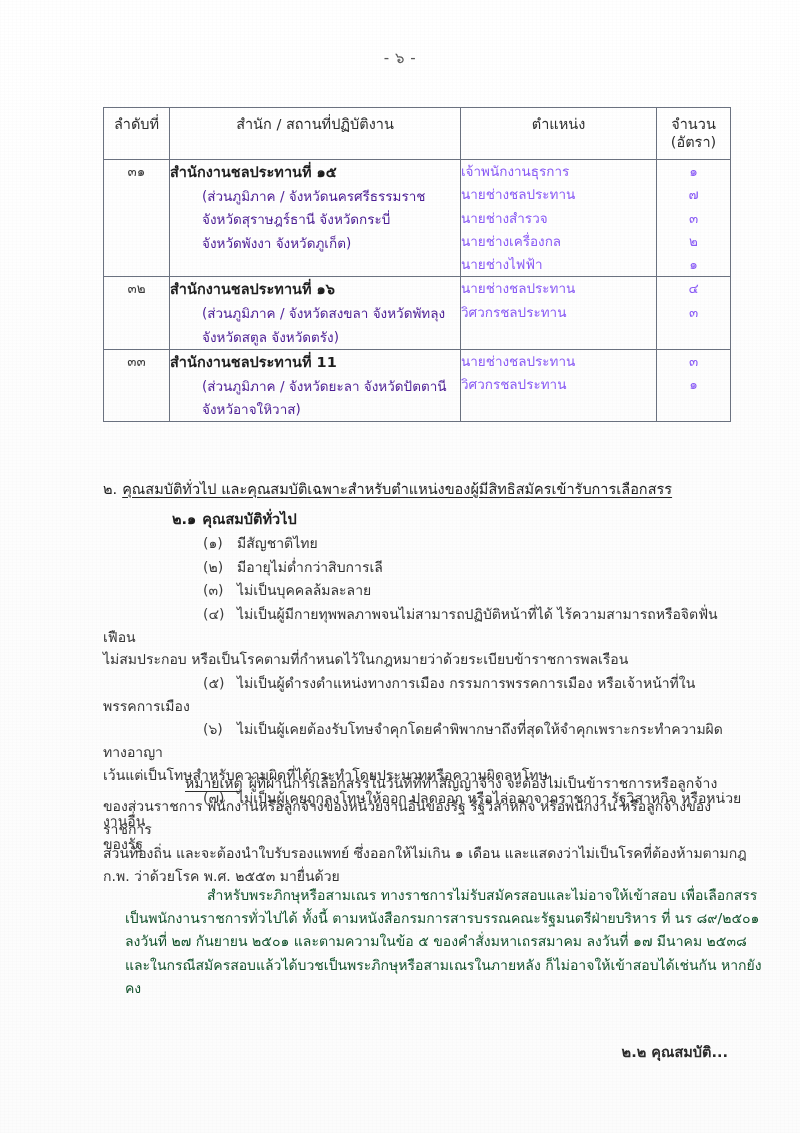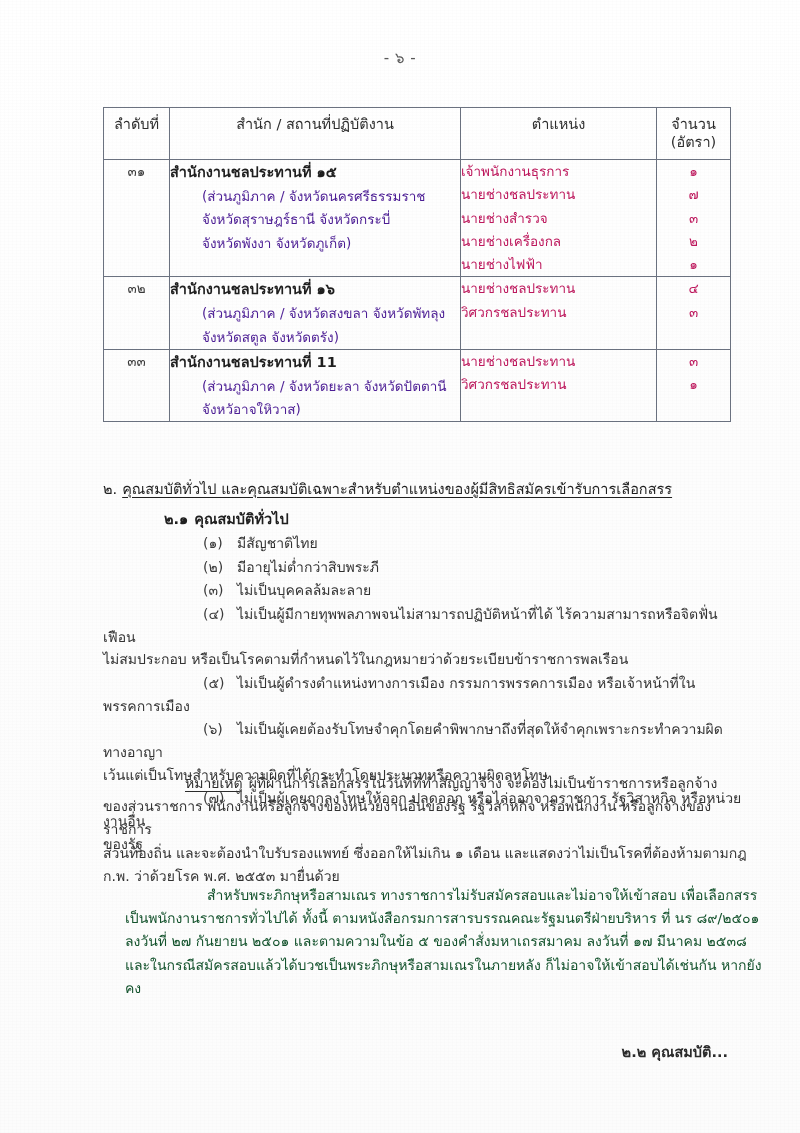--- a/index.html
+++ b/index.html
@@ -105,41 +105,41 @@
     margin-left: 32px;
   }
   .cell-positions, .cell-qty {
     padding: 7px 4px 8px 9px;
     line-height: 1.72;
   }
   .cell-qty { text-align: center; padding-left: 0; }
   .pos-line, .qty-line {
     display: block;
     white-space: nowrap;
-    color: #be185d;
+    color: #8b5cf6;
     font-size: 13.5px;
   }
 
   
   .section-heading {
     position: absolute;
     left: 103px;
     top: 477px;
     width: 640px;
     font-size: 14.5px;
     font-weight: normal;
     color: #1f1f1f;
     white-space: nowrap;
   }
   .section-heading .num { margin-right: 5px; }
   .section-heading .txt { text-decoration: underline; text-underline-offset: 3px; }
 
   .subsection-heading {
     position: absolute;
-    left: 164px;
+    left: 172px;
     top: 507px;
     font-size: 14.5px;
     font-weight: bold;
     color: #1f1f1f;
     white-space: nowrap;
   }
   .subsection-heading .num { margin-right: 6px; }
 
   .list-block {
     position: absolute;
@@ -301,21 +301,21 @@
   <div class="section-heading">
     <span class="num">๒.</span><span class="txt">คุณสมบัติทั่วไป และคุณสมบัติเฉพาะสำหรับตำแหน่งของผู้มีสิทธิสมัครเข้ารับการเลือกสรร</span>
   </div>
 
   <div class="subsection-heading">
     <span class="num">๒.๑</span><span>คุณสมบัติทั่วไป</span>
   </div>
 
   <div class="list-block" id="qualification-list">
       <div class="list-item"><span class="marker">(๑)</span><span class="body">มีสัญชาติไทย</span></div>
-      <div class="list-item"><span class="marker">(๒)</span><span class="body">มีอายุไม่ต่ำกว่าสิบพระภี</span></div>
+      <div class="list-item"><span class="marker">(๒)</span><span class="body">มีอายุไม่ต่ำกว่าสิบการเลี</span></div>
       <div class="list-item"><span class="marker">(๓)</span><span class="body">ไม่เป็นบุคคลล้มละลาย</span></div>
       <div class="list-item"><span class="marker">(๔)</span><span class="body">ไม่เป็นผู้มีกายทุพพลภาพจนไม่สามารถปฏิบัติหน้าที่ได้ ไร้ความสามารถหรือจิตฟั่นเฟือน</span><span class="cont">ไม่สมประกอบ หรือเป็นโรคตามที่กำหนดไว้ในกฎหมายว่าด้วยระเบียบข้าราชการพลเรือน</span></div>
       <div class="list-item"><span class="marker">(๕)</span><span class="body">ไม่เป็นผู้ดำรงตำแหน่งทางการเมือง กรรมการพรรคการเมือง หรือเจ้าหน้าที่ในพรรคการเมือง</span></div>
       <div class="list-item"><span class="marker">(๖)</span><span class="body">ไม่เป็นผู้เคยต้องรับโทษจำคุกโดยคำพิพากษาถึงที่สุดให้จำคุกเพราะกระทำความผิดทางอาญา</span><span class="cont">เว้นแต่เป็นโทษสำหรับความผิดที่ได้กระทำโดยประมาทหรือความผิดลหุโทษ</span></div>
       <div class="list-item"><span class="marker">(๗)</span><span class="body">ไม่เป็นผู้เคยถูกลงโทษให้ออก ปลดออก หรือไล่ออกจากราชการ รัฐวิสาหกิจ หรือหน่วยงานอื่น</span><span class="cont">ของรัฐ</span></div>
     </div>
 
   <div class="note-block">
     <span class="lead">หมายเหตุ</span><span id="note-lines"><span>ผู้ที่ผ่านการเลือกสรรในวันที่ที่ทำสัญญาจ้าง จะต้องไม่เป็นข้าราชการหรือลูกจ้าง</span><span class="line">ของส่วนราชการ พนักงานหรือลูกจ้างของหน่วยงานอื่นของรัฐ รัฐวิสาหกิจ หรือพนักงาน หรือลูกจ้างของราชการ</span><span class="line">ส่วนท้องถิ่น และจะต้องนำใบรับรองแพทย์ ซึ่งออกให้ไม่เกิน ๑ เดือน และแสดงว่าไม่เป็นโรคที่ต้องห้ามตามกฎ</span><span class="line">ก.พ. ว่าด้วยโรค พ.ศ. ๒๕๕๓ มายื่นด้วย</span></span>
   </div>

